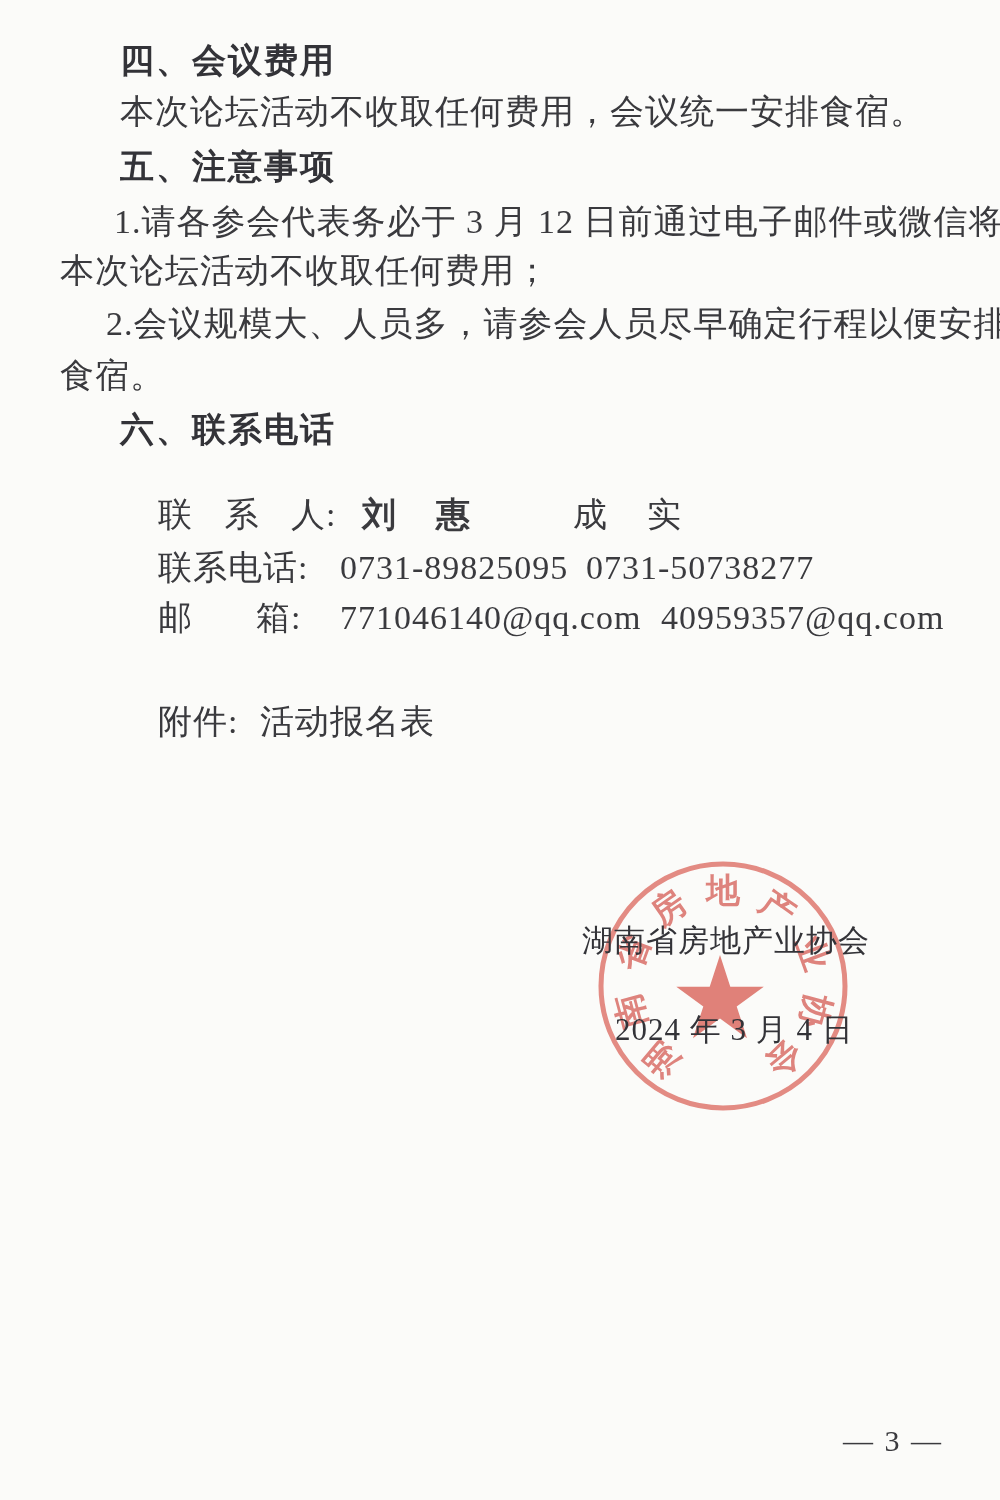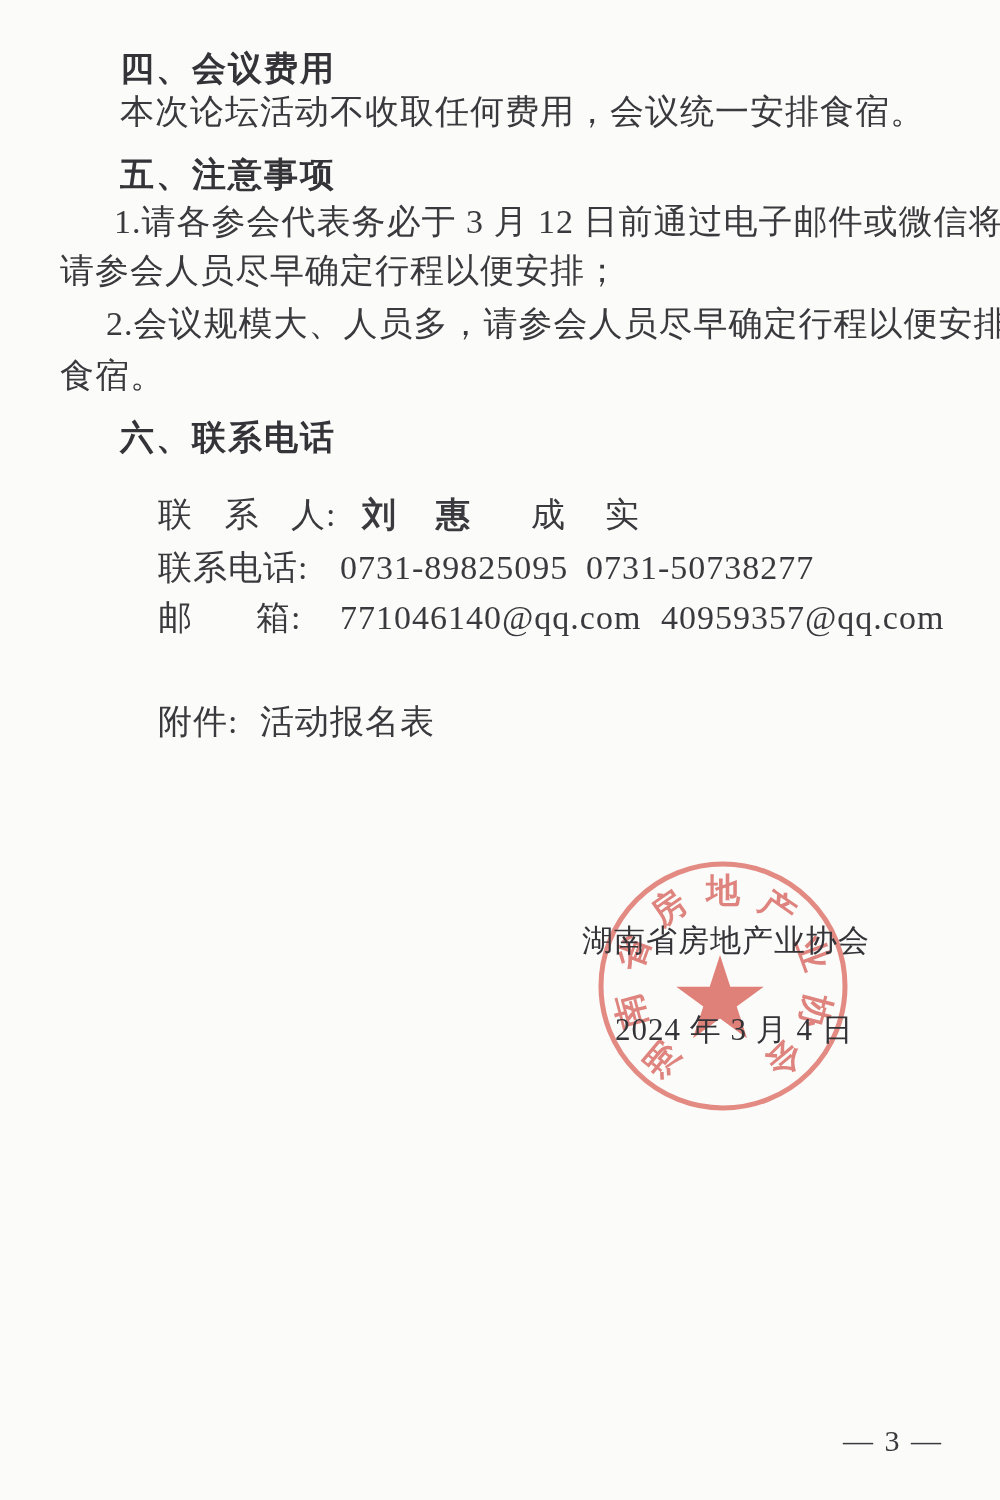--- a/index.html
+++ b/index.html
@@ -12,24 +12,24 @@
     color:#3a3a3e;
     overflow:hidden;
   }
   .line{
     position:absolute;
     white-space:pre;
     font-size:34px;
     line-height:1.1;
     letter-spacing:1px;
   }
-  .h{font-weight:700;letter-spacing:2px;color:#333338;margin-top:8px;}
+  .h{font-weight:700;letter-spacing:2px;color:#333338;}
   .lbl{display:inline-block;width:182px;word-spacing:22px;font-family:Liberation Serif, serif;}
   .v1a{display:inline-block;width:169px;margin-left:22px;word-spacing:10px;font-weight:bold;}
-  .v2a{display:inline-block;word-spacing:10px;}
+  .v2a{display:inline-block;word-spacing:10px;margin-left:42px;}
   .v1b{display:inline-block;width:246px;}
   .v1c{display:inline-block;width:321px;}
   .att-lbl{display:inline-block;width:102px;}
   .sig{font-size:31px;letter-spacing:1px;color:#333338;}
   .pagenum{font-size:30px;letter-spacing:2px;}
   .stamp{
     position:absolute;left:593px;top:856px;
     filter:blur(0.4px);
     opacity:0.92;
     mix-blend-mode:multiply;
@@ -46,21 +46,21 @@
 </head>
 <body>
 
 <div class="page">
 
   <div class="line h" style="left:120px;top:42px">四、会议费用</div>
   <div class="line" style="left:120px;top:93px">本次论坛活动不收取任何费用，会议统一安排食宿。</div>
 
   <div class="line h" style="left:120px;top:148px">五、注意事项</div>
   <div class="line" style="left:114px;top:203px">1.请各参会代表务必于 3 月 12 日前通过电子邮件或微信将</div>
-  <div class="line" style="left:60px;top:252px">请参会人员尽早确定行程以便安排；</div>
+  <div class="line" style="left:60px;top:252px">本次论坛活动不收取任何费用；</div>
   <div class="line" style="left:106px;top:305px">2.会议规模大、人员多，请参会人员尽早确定行程以便安排</div>
   <div class="line" style="left:60px;top:357px">食宿。</div>
 
   <div class="line h" style="left:120px;top:411px">六、联系电话</div>
 
   <div class="line" style="left:120px;top:459px">
     <span class="lbl">联 系 人:</span><span class="v1a">刘  惠</span><span class="v2a">成  实</span>
   </div>
 
   <div class="line" style="left:120px;top:512px">

